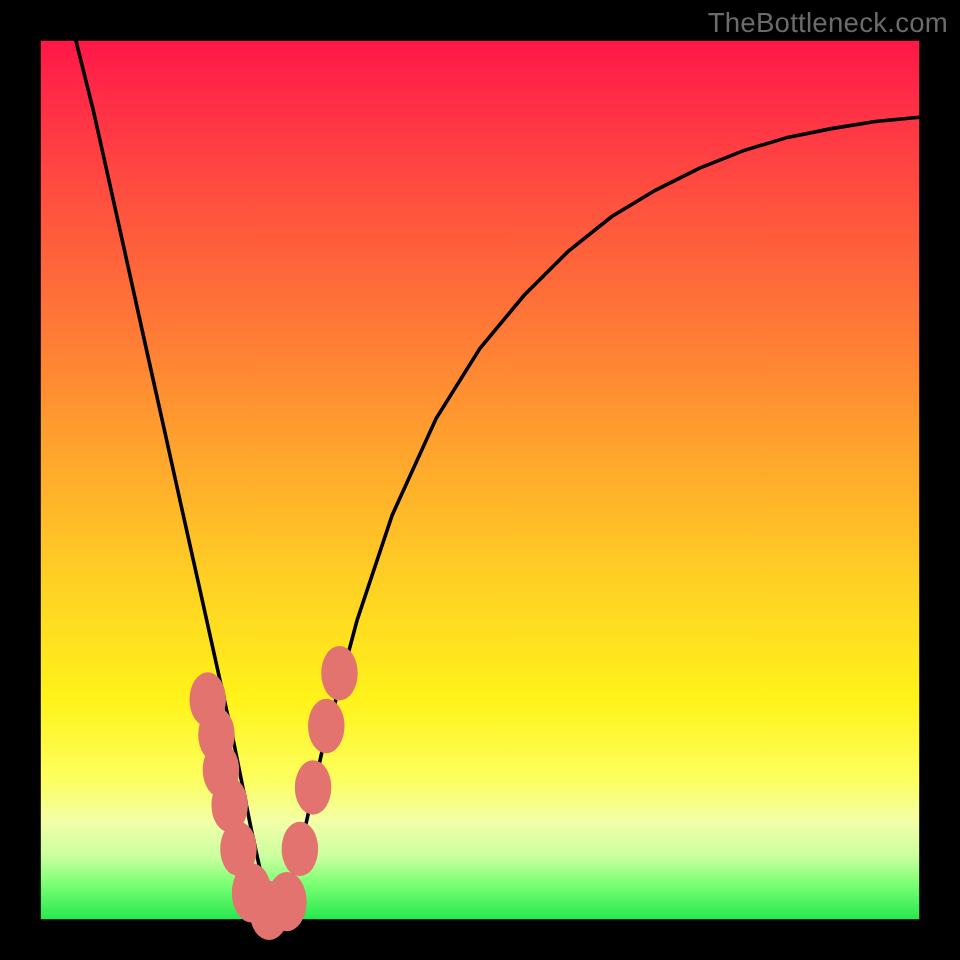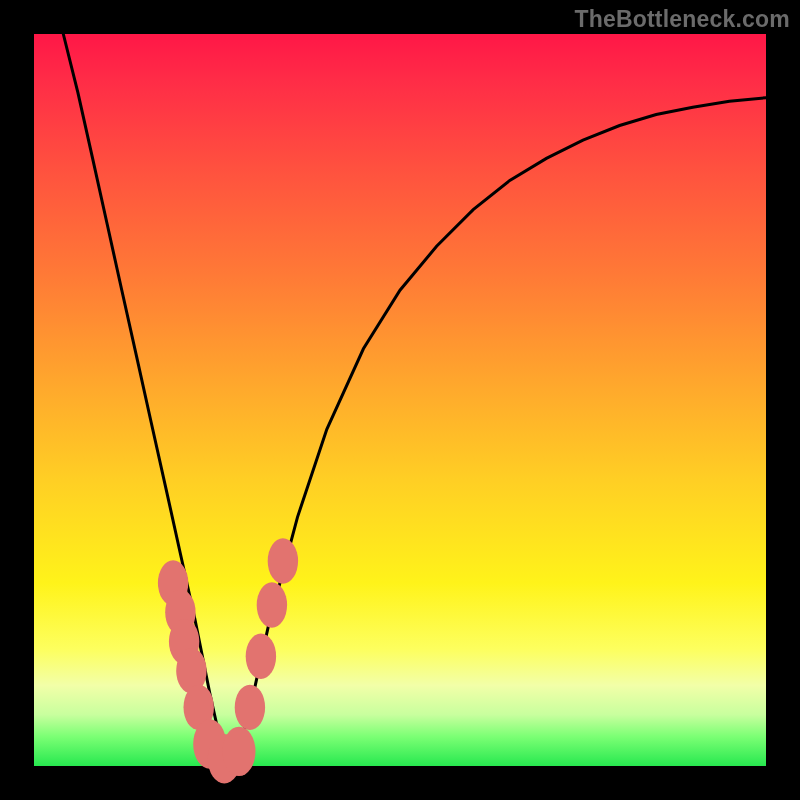--- a/index.html
+++ b/index.html
@@ -13,21 +13,21 @@
           #ff7a36 33%,
           #ffa52d 47%,
           #ffcf24 61%,
           #fff31a 75%,
           #fdff5e 84%,
           #f2ffa8 89%,
           #c8ff9e 93%,
           #7bff74 96%,
           #27e84f 100%)}
   .watermark{position:absolute;top:6px;right:10px;color:#6b6b6b;font-size:23px;
-             font-weight:700;letter-spacing:0.2px}
+             font-weight:400;letter-spacing:0.2px}
   svg.curve{position:absolute;left:34px;top:34px;width:732px;height:732px;overflow:visible}
   svg.curve path.line{fill:none;stroke:#000;stroke-width:3;stroke-linecap:round}
   svg.curve .blob{fill:#e2736f}
 </style>
 </head>
 <body>
 
 <div class="frame">
   <div class="plot"></div>
 

